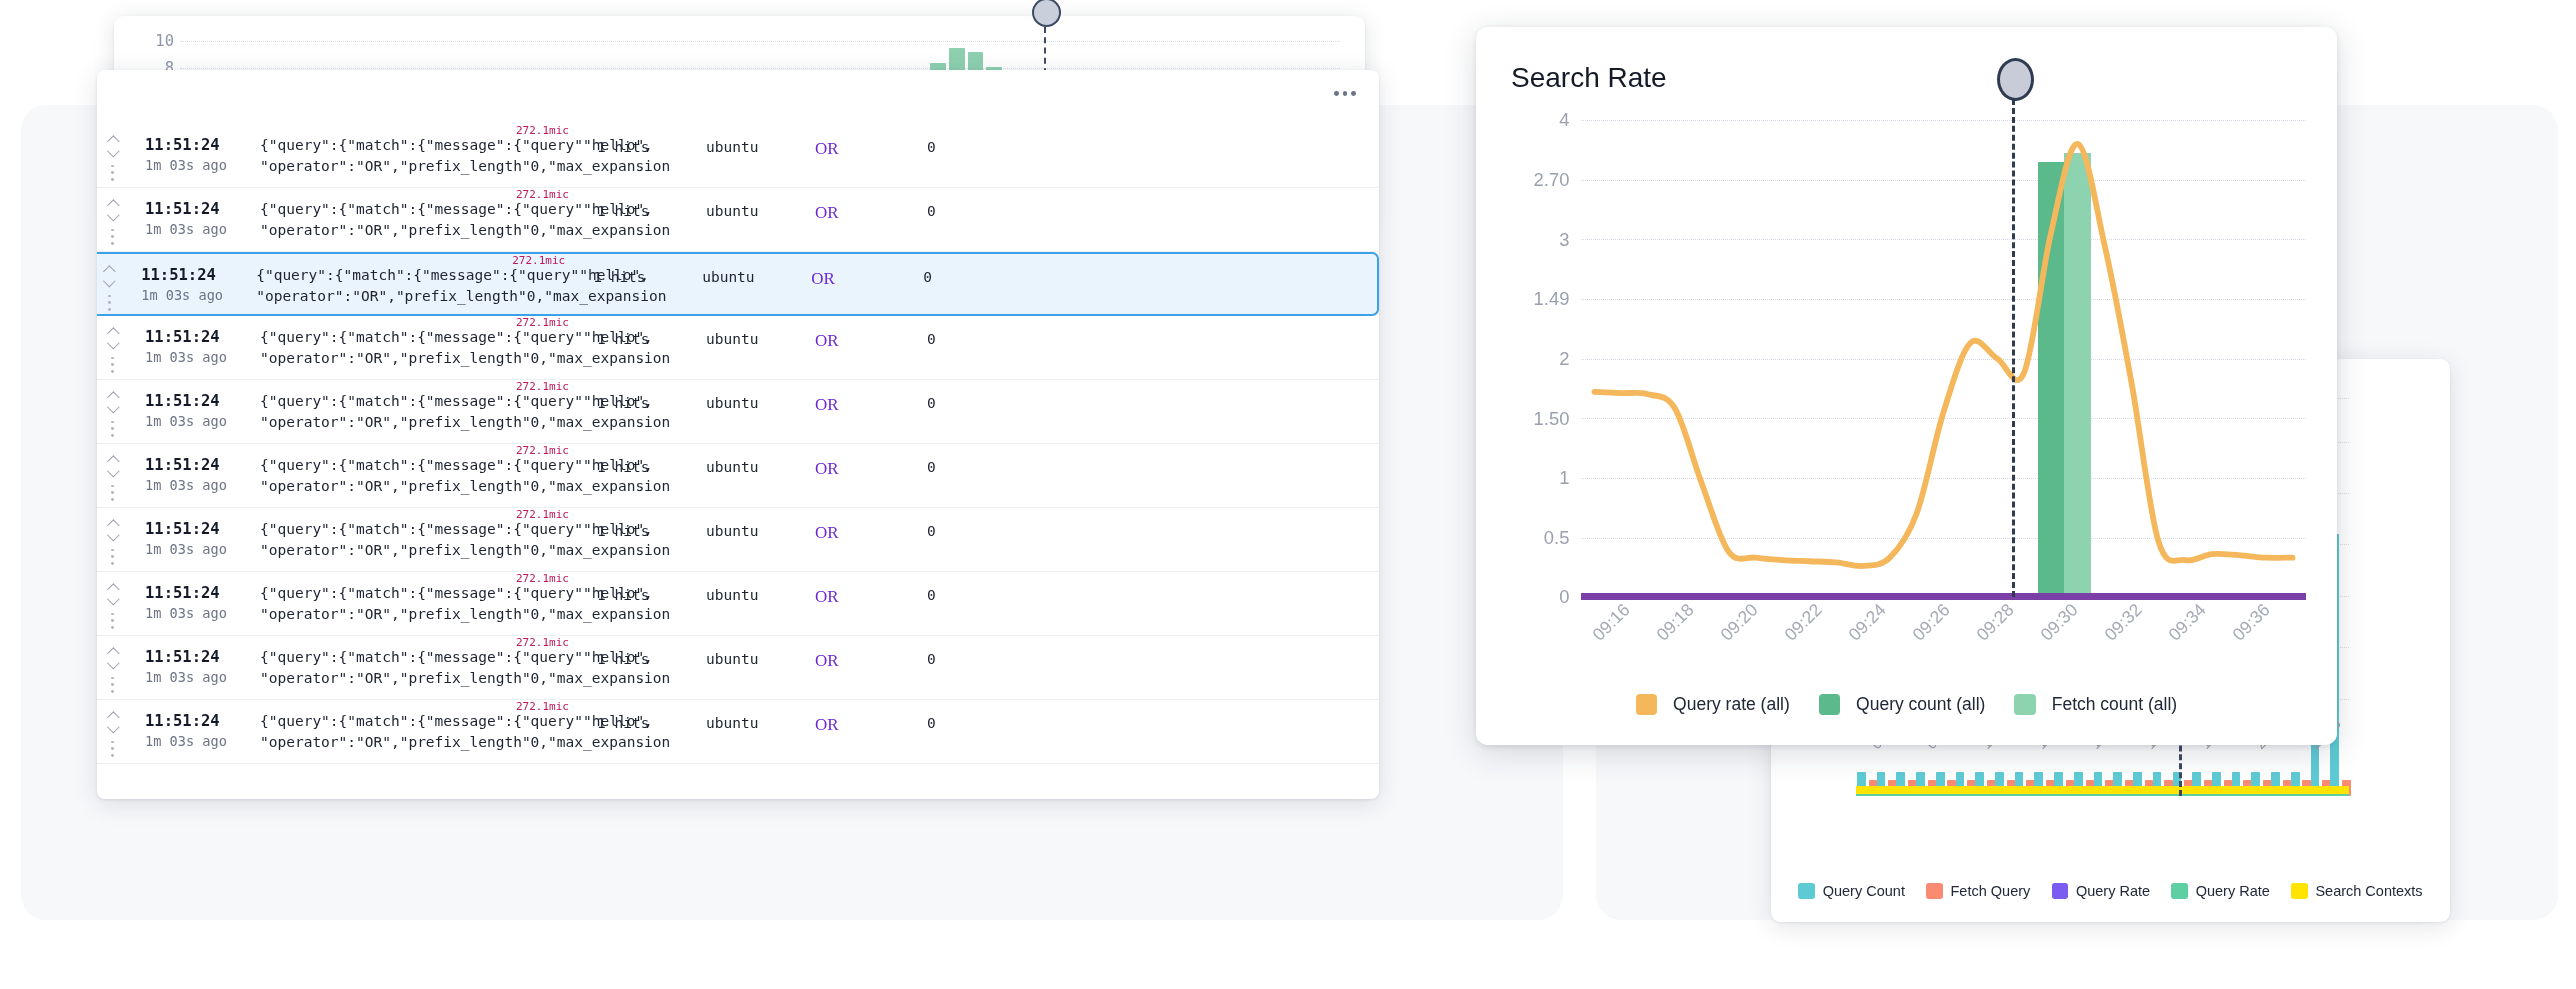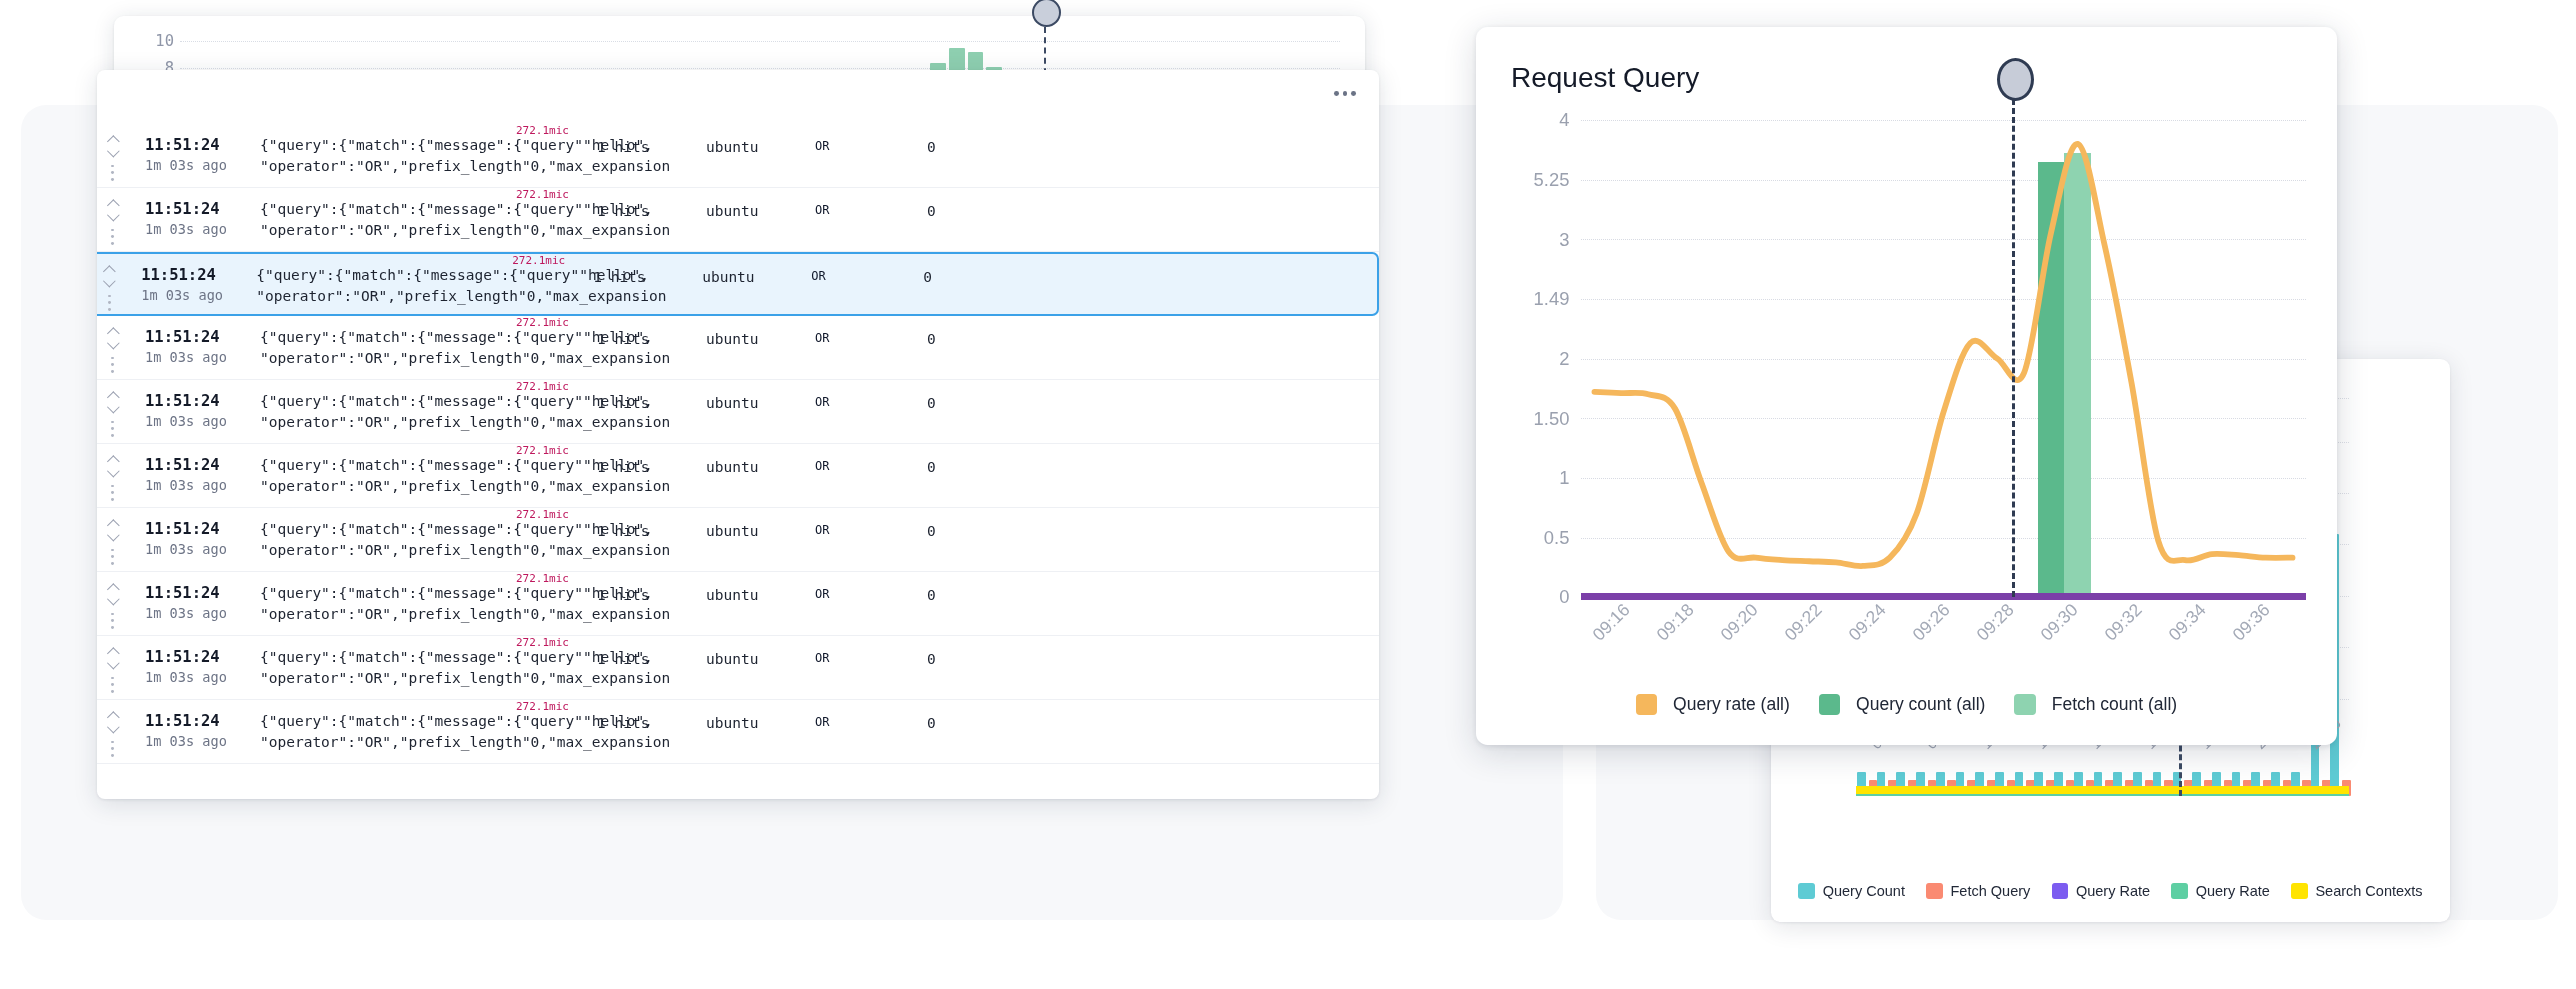--- a/index.html
+++ b/index.html
@@ -150,21 +150,21 @@
   .row-ctrl .dots i { display: block; width: 2.9px; height: 2.9px; background: #b1b6c3; margin-bottom: 3.9px; border-radius: 50%; }
 
   .cell { position: absolute; font-family: "DejaVu Sans Mono", monospace; }
   .c-time { left: 48px; top: 11.6px; font-size: 15.5px; color: #141a28; font-weight: bold; }
   .c-ago  { left: 48px; top: 33px; font-size: 13.6px; color: #6d7486; }
   .c-src1 { left: 163px; top: 12.6px; font-size: 14.5px; color: #1d2330; white-space: nowrap; }
   .c-src2 { left: 163px; top: 34px; font-size: 14.5px; color: #1d2330; white-space: nowrap; }
   .c-took { left: 419px; top: 0; font-size: 11px; color: #be185d; }
   .c-hits { left: 500px; top: 14.5px; font-size: 14.5px; color: #1d2330; }
   .c-mode { left: 609px; top: 14.5px; font-size: 14.5px; color: #1d2330; }
-  .c-oper { left: 718px; top: 14.5px; font-size: 12px; color: #0f172a; }
+  .c-oper { left: 718px; top: 14.5px; font-size: 17px; color: #6d28d9; font-family: Liberation Serif, serif; }
   .c-pref { left: 830px; top: 14.5px; font-size: 14.5px; color: #1d2330; }
 
   
   .panel-right-outer {
     position: absolute; left: 1596px; top: 105px;
     width: 962px; height: 815px;
     background: #f7f8fa; border-radius: 25px;
   }
   .bg-chart-card {
     position: absolute; left: 1771px; top: 359px;
@@ -712,24 +712,24 @@
           <span class="lb">Query Rate</span>
         </div>
         <div class="li">
           <span class="sw" style="background: rgb(255, 228, 0);"></span>
           <span class="lb">Search Contexts</span>
         </div>
       </div>
   </div>
 
   <div class="rr-card">
-    <div class="rr-title">Request Query</div>
+    <div class="rr-title">Search Rate</div>
     <div class="rr-ylabels" id="rr-y">
         <span style="top: -8.7px;">4</span>
-        <span style="top: 51px;">5.25</span>
+        <span style="top: 51px;">2.70</span>
         <span style="top: 111px;">3</span>
         <span style="top: 170px;">1.49</span>
         <span style="top: 230px;">2</span>
         <span style="top: 290px;">1.50</span>
         <span style="top: 349px;">1</span>
         <span style="top: 409px;">0.5</span>
         <span style="top: 468px;">0</span>
       </div>
     <div class="rr-plot">
       <div class="rr-grid" style="top:0"></div>

